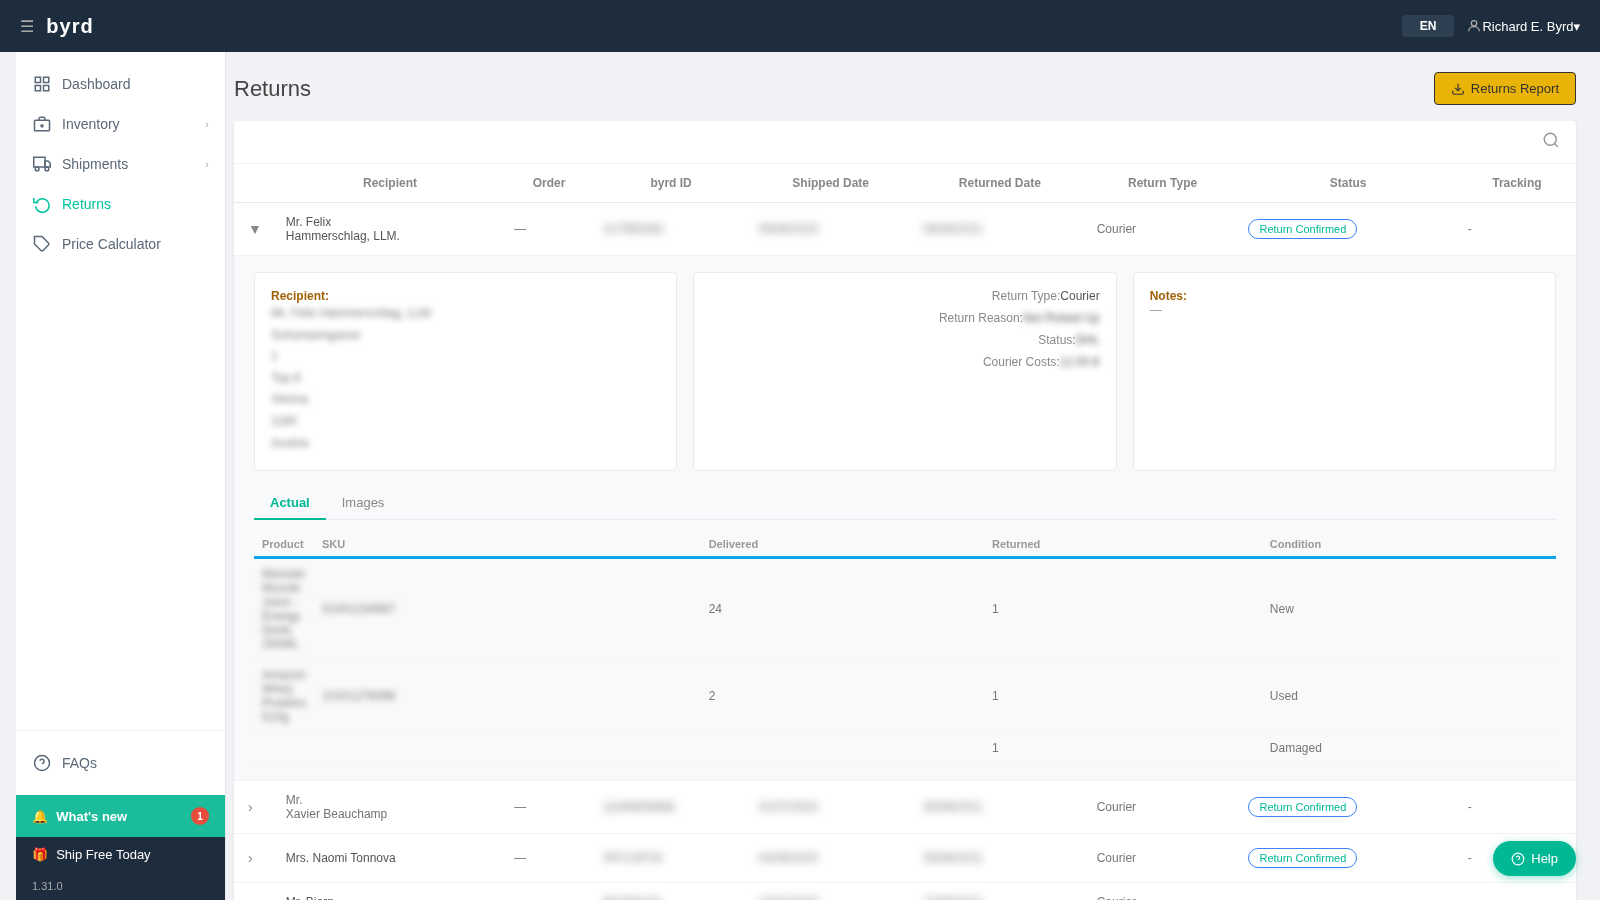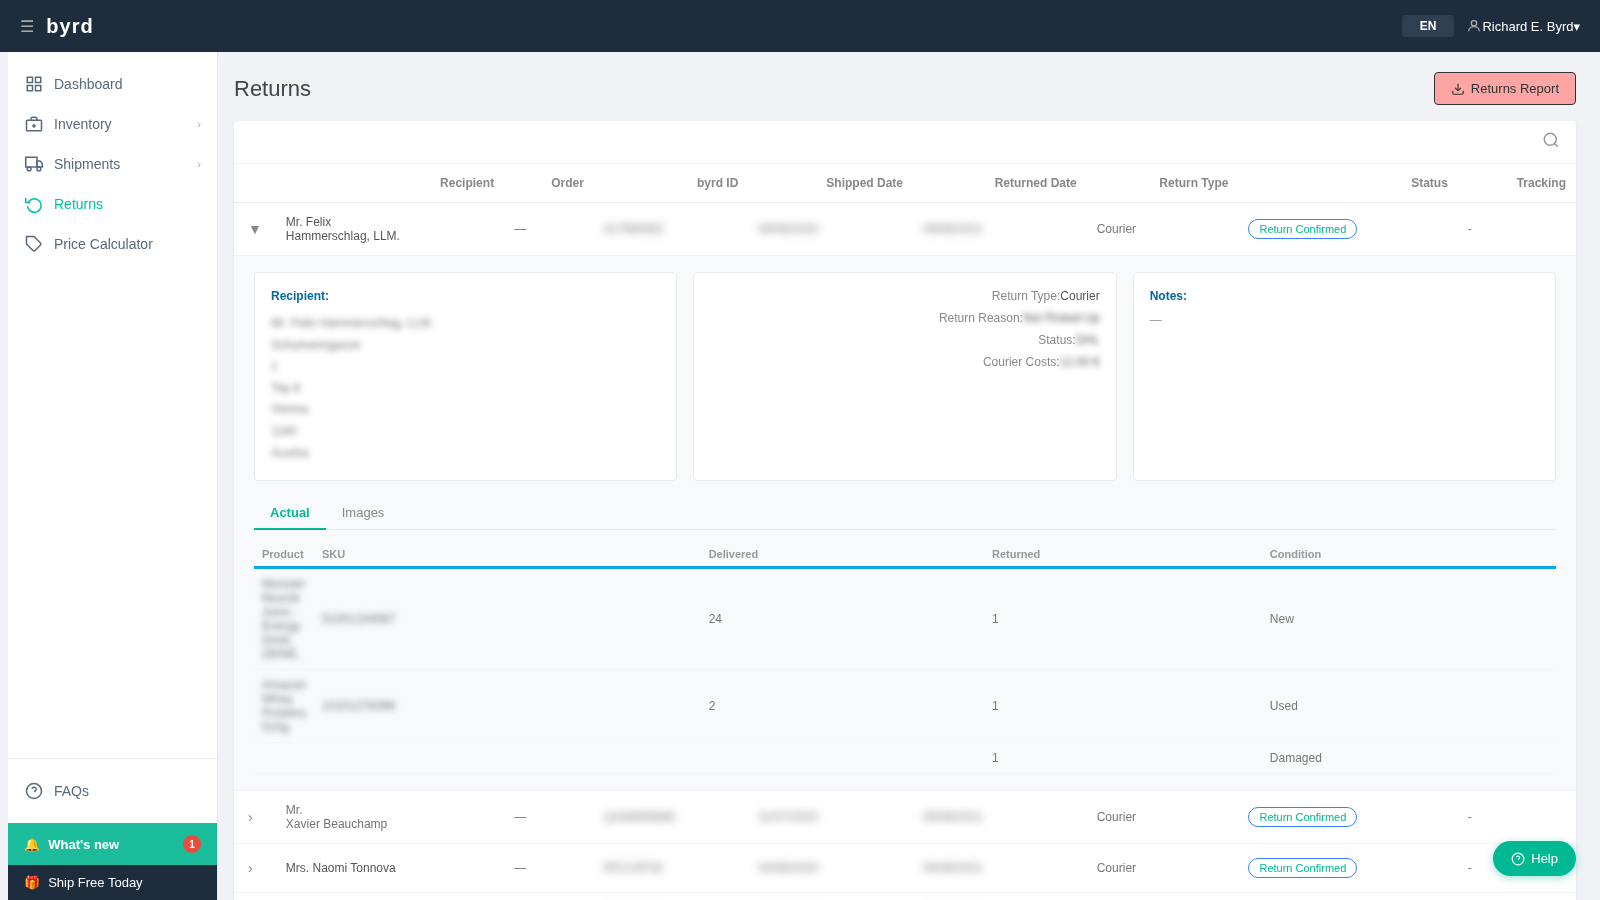--- a/index.html
+++ b/index.html
@@ -30,21 +30,21 @@
     
     .sidebar {
       width: 210px;
       background: #fff;
       border-right: 1px solid #e5e7eb;
       display: flex;
       flex-direction: column;
       height: calc(100vh - 52px);
       position: fixed;
       top: 52px;
-      left: 8px;
+      left: 16px;
       z-index: 50;
     }
     .sidebar-nav { flex: 1; padding: 12px 0; }
     .sidebar-item {
       display: flex;
       align-items: center;
       padding: 10px 16px;
       cursor: pointer;
       color: #5a6878;
       gap: 10px;
@@ -106,21 +106,21 @@
       align-items: center;
       justify-content: space-between;
       margin-bottom: 16px;
     }
     .page-title { font-size: 22px; font-weight: 400; color: #444; }
     .btn-report {
       display: flex;
       align-items: center;
       gap: 6px;
       border: 1px solid #333;
-      background: #fca5a5;
+      background: #eab308;
       padding: 8px 16px;
       border-radius: 4px;
       cursor: pointer;
       font-size: 13px;
       color: #333;
     }
 
     
     .table-container {
       background: #fff;
@@ -134,21 +134,21 @@
       padding: 10px 16px;
       border-bottom: 1px solid #f0f2f5;
     }
     .search-icon { color: #999; font-size: 16px; cursor: pointer; }
 
     
     table { width: 100%; border-collapse: collapse; }
     thead tr { border-bottom: 1px solid #e8eaed; }
     th {
       padding: 12px 10px;
-      text-align: right;
+      text-align: center;
       font-size: 12px;
       font-weight: 600;
       color: #888;
       white-space: nowrap;
     }
     th:first-child { width: 30px; }
 
     tbody tr { border-bottom: 1px solid #f0f2f5; }
     td { padding: 12px 10px; font-size: 12px; color: #777; vertical-align: middle; }
     td.blurred { filter: blur(4px); user-select: none; }
@@ -163,21 +163,21 @@
       white-space: nowrap;
       display: inline-block;
     }
 
     
     .detail-row { background: #f7f9fb; }
     .detail-row td { padding: 0; }
     .detail-content { padding: 16px 20px; }
     .detail-grid { display: grid; grid-template-columns: 1fr 1fr 1fr; gap: 16px; margin-bottom: 16px; }
     .detail-section { background: #fff; border: 1px solid #e8eaed; border-radius: 4px; padding: 16px; }
-    .detail-section h4 { font-size: 12px; font-weight: 600; color: #0369a1; margin-bottom: 10px; }
+    .detail-section h4 { font-size: 12px; font-weight: 600; color: #a16207; }
     .detail-address { font-size: 12px; color: #777; line-height: 1.8; filter: blur(3px); }
     .detail-field { display: flex; justify-content: flex-end; margin-bottom: 8px; font-size: 12px; }
     .detail-field-label { color: #888; }
     .detail-field-value { color: #555; font-weight: 500; }
     .detail-field-value.blurred { filter: blur(3px); }
     .notes-value { color: #999; }
 
     
     .tabs { display: flex; gap: 0; border-bottom: 1px solid #e8eaed; margin-bottom: 12px; }
     .tab {
@@ -316,20 +316,21 @@
 
     <div class="sidebar-footer">
       <span>🔔</span>
       <span>What's new</span>
       <span class="badge">1</span>
     </div>
     <div class="ship-free">
       <span>🎁</span>
       <span>Ship Free Today</span>
     </div>
+    <div class="version">1.31.0</div>
   </aside>
 
   <main class="main">
     <div class="page-header">
       <h1 class="page-title">Returns</h1>
       <button class="btn-report">
         <svg width="14" height="14" viewBox="0 0 24 24" fill="none" stroke="currentColor" stroke-width="2">
             <path d="M21 15v4a2 2 0 0 1-2 2H5a2 2 0 0 1-2-2v-4"></path>
             <polyline points="7 10 12 15 17 10"></polyline>
             <line x1="12" y1="15" x2="12" y2="3"></line>

